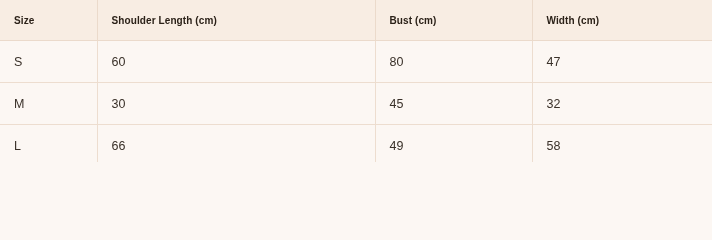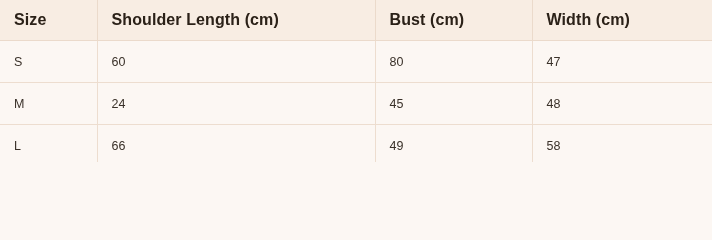--- a/index.html
+++ b/index.html
@@ -26,21 +26,21 @@
   .size-table col.c3 { width: 180px; }
 
   .size-table thead tr {
     background: #F8EDE3;
   }
   .size-table th {
     height: 40px;
     padding: 0 0 0 14px;
     text-align: left;
     vertical-align: middle;
-    font-size: 16px;
+    font-size: 10px;
     font-weight: bold;
     color: #2B2118;
     letter-spacing: 0.1px;
     border-right: 1px solid #EBDACB;
     border-bottom: 1px solid #EBDACB;
     white-space: nowrap;
   }
   .size-table th:last-child,
   .size-table td:last-child {
     border-right: none;
@@ -85,23 +85,23 @@
   </thead>
   <tbody>
     <tr>
       <td>S</td>
       <td>60</td>
       <td>80</td>
       <td>47</td>
     </tr>
     <tr>
       <td>M</td>
-      <td>24</td>
+      <td>30</td>
       <td>45</td>
-      <td>48</td>
+      <td>32</td>
     </tr>
     <tr>
       <td>L</td>
       <td>66</td>
       <td>49</td>
       <td>58</td>
     </tr>
   </tbody>
 </table>
 

